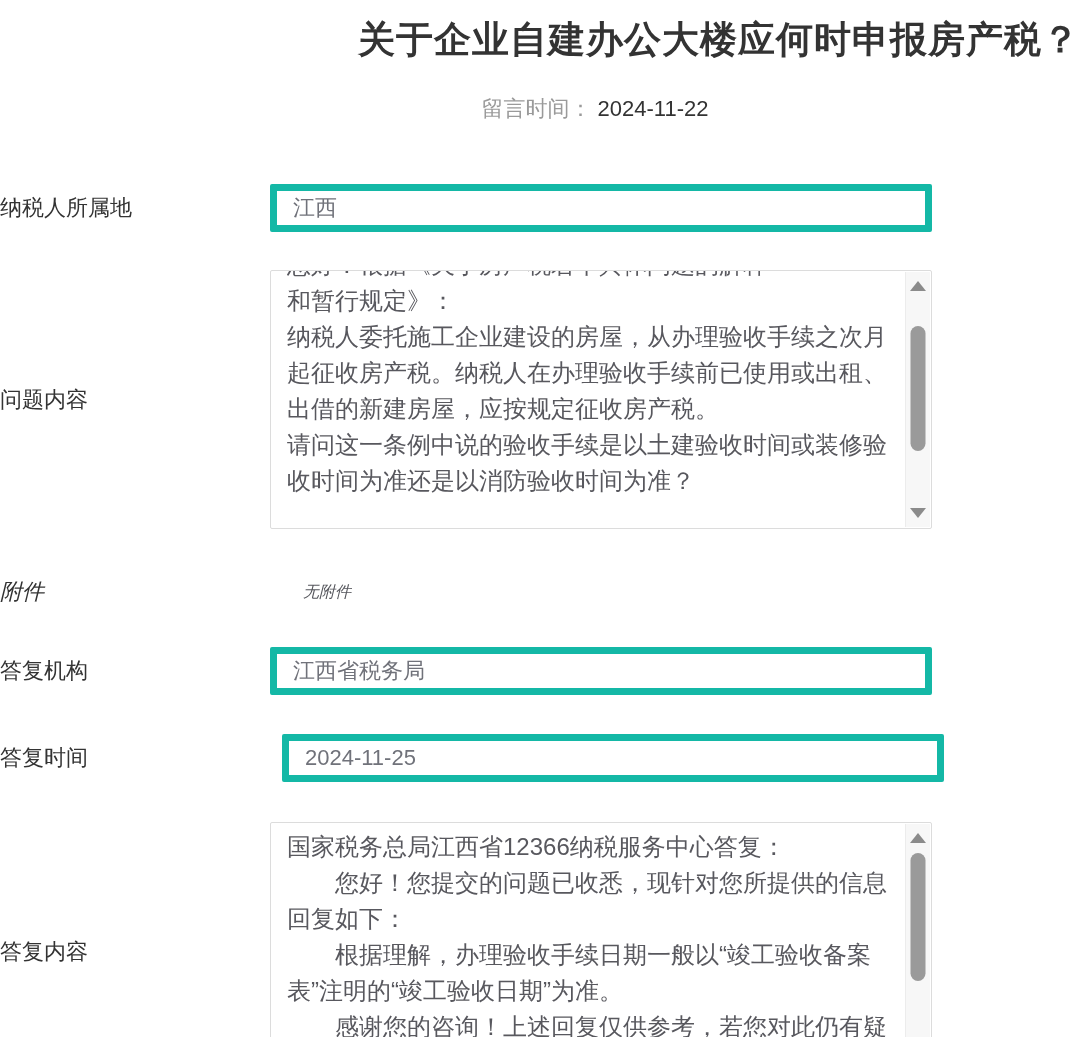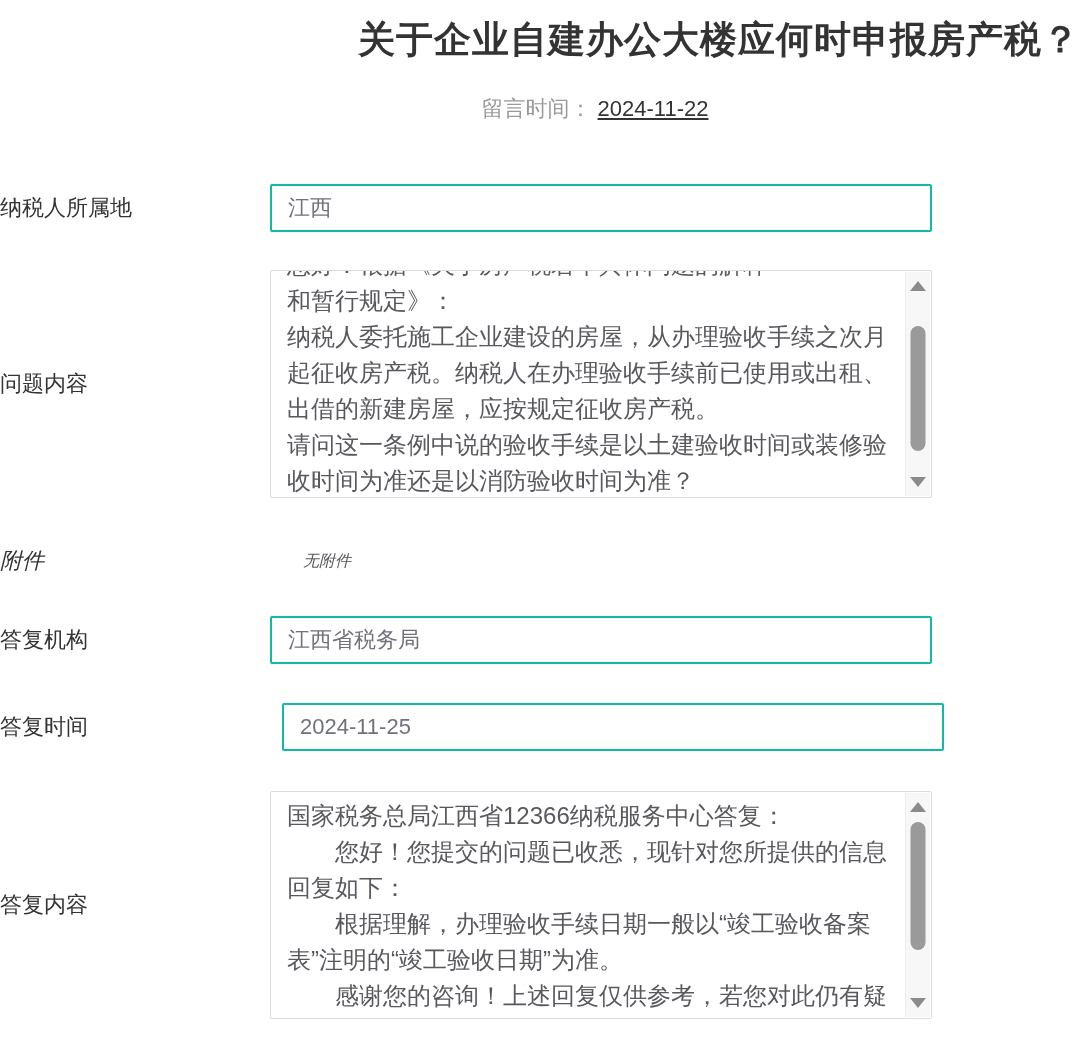--- a/index.html
+++ b/index.html
@@ -21,21 +21,21 @@
     letter-spacing:1px;
   }
   .meta-line {
     margin-top:30px;
     padding-left:110px;
     text-align:center;
     font-size:22px;
     line-height:30px;
   }
   .meta-label { color:#9a9a9a; }
-  .meta-value { color:#333333; margin-left:6px;text-decoration:underline; }
+  .meta-value { color:#333333; margin-left:6px; }
 
   .form-row {
     display:flex;
     align-items:center;
   }
   .row-region  { margin-top:60px; }
   .row-question{ margin-top:38px; }
   .row-attach  { margin-top:43px; height:40px;font-style:italic; }
   .row-org     { margin-top:35px; }
   .row-time    { margin-top:39px;gap:12px; }
@@ -46,40 +46,40 @@
     padding-right:8px;
     text-align:left;
     font-size:22px;
     color:#333333;
     flex:none;
   }
   .field-input {
     margin-left:20px;
     width:662px;
     height:48px;
-    border:2px solid #14b8a6;
+    border:7px solid #14b8a6;
     border-radius:2px;
     display:flex;
     align-items:center;
     padding-left:16px;
     font-size:22px;
     color:#70727a;
     background:#ffffff;
   }
   .plain-value {
     margin-left:20px;
     padding-left:33px;
     font-size:16px;
     color:#55565c;
   }
 
   .scroll-box {
     margin-left:20px;
     width:662px;
-    height:228px;
+    height:259px;
     border:1px solid #dcdcdc;
     border-radius:2px;
     position:relative;
     background:#ffffff;
     overflow:hidden;
   }
   .scroll-content {
     position:absolute;
     top:0; bottom:0; left:0; right:27px;
     padding:6px 4px 0 16px;

